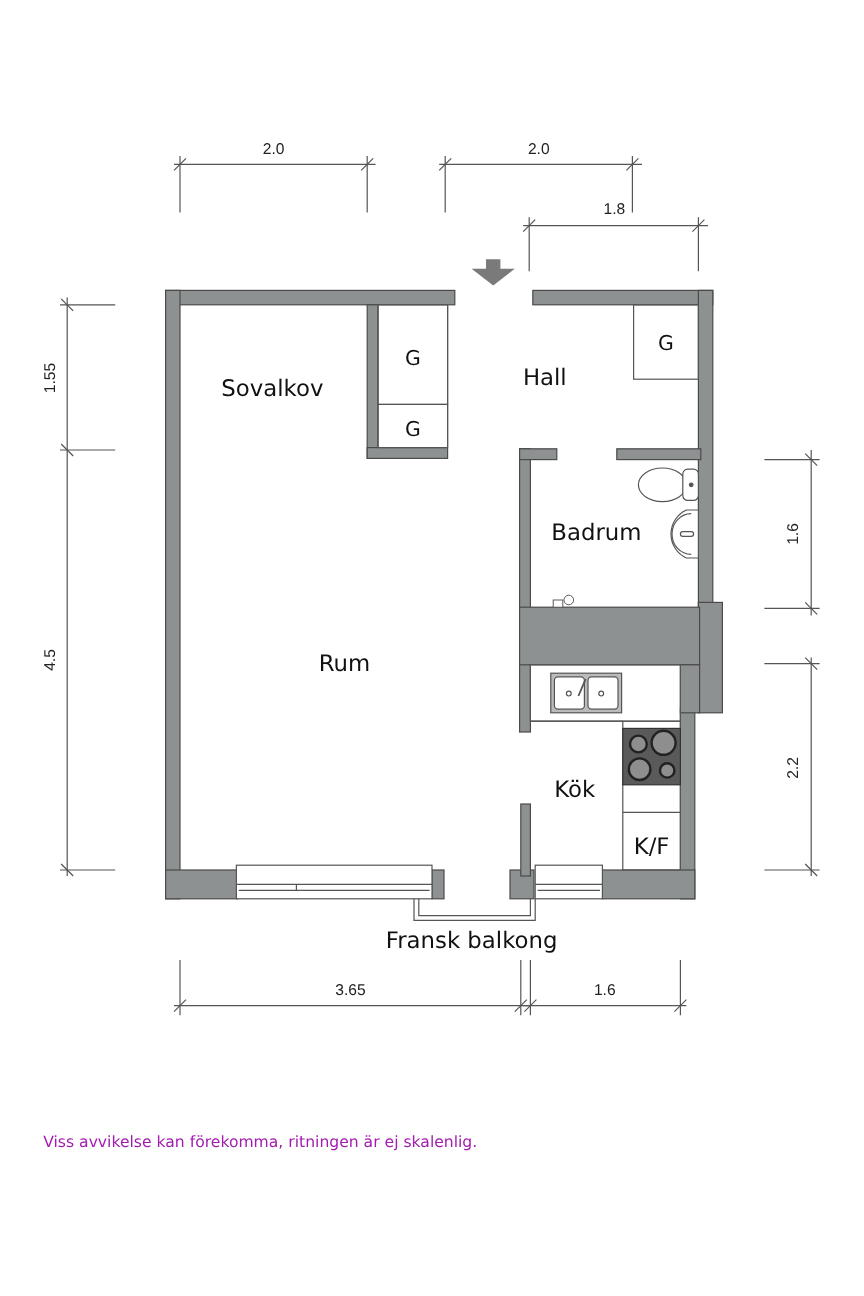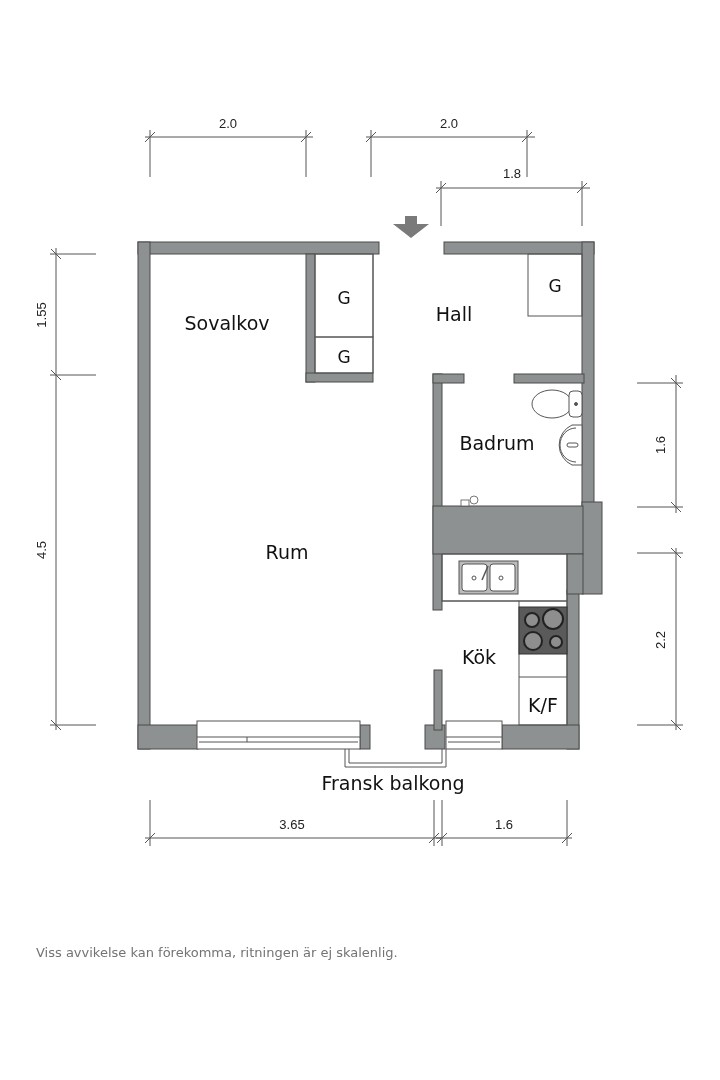--- a/index.html
+++ b/index.html
@@ -1,21 +1,21 @@
 <!DOCTYPE html>
 <html><head>
 <meta charset="utf-8">
 <style>
   html, body { margin:0; padding:0; background:#ffffff; }
   body { width:720px; height:1080px; position:relative; overflow:hidden; font-family:"DejaVu Sans", sans-serif; }
   svg { position:absolute; left:0; top:0; }
   .dim { font-family:"Liberation Sans", sans-serif; font-size:13px; fill:#222; }
   .room { font-family:"DejaVu Sans", sans-serif; font-size:19px; fill:#111; }
   .g { font-family:"DejaVu Sans", sans-serif; font-size:17px; fill:#111; }
-  .note { position:absolute; left:36px; top:945px; font-family:"DejaVu Sans", sans-serif; font-size:13px; color:#737373; }
+  .note { position:absolute; left:36px; top:945px; font-family:"DejaVu Sans", sans-serif; font-size:13px; color:#a21caf; }
 </style>
 </head>
 <body>
 
 <svg width="720" height="1080" viewBox="0 0 720 1080">
 
   <g stroke="#555" stroke-width="1" fill="none">
 
     <line x1="145" y1="137" x2="313" y2="137"></line>
     <line x1="150" y1="130" x2="150" y2="177"></line>

